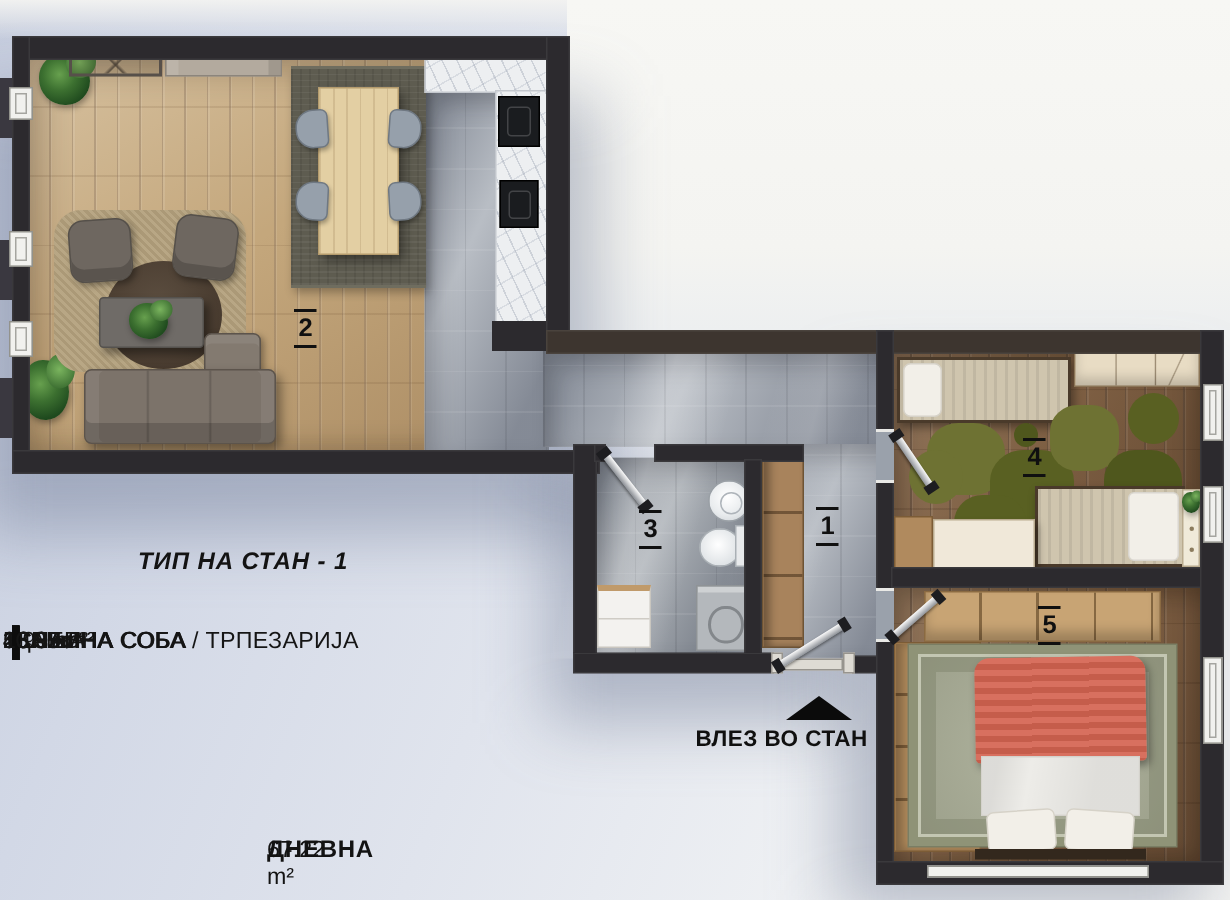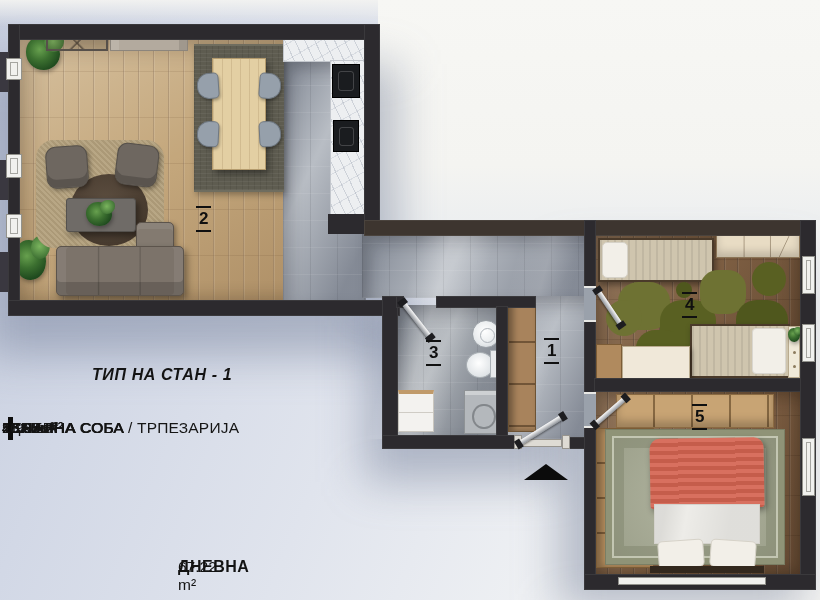--- a/index.html
+++ b/index.html
@@ -250,20 +250,21 @@
   <div class="leaf" style="left:597px;top:287px;width:44px;transform:rotate(56deg);"></div>
   <div class="leaf" style="left:594px;top:423px;width:43px;transform:rotate(-41deg);"></div>
 
   <div class="rnum" style="left:196px;top:206px;">2</div>
   <div class="rnum" style="left:426px;top:340px;">3</div>
   <div class="rnum" style="left:544px;top:338px;">1</div>
   <div class="rnum" style="left:682px;top:292px;">4</div>
   <div class="rnum" style="left:692px;top:404px;">5</div>
 
   <div class="arrow-up" style="left:524px;top:464px;"></div>
+  <div class="entry-label" style="left:446px;top:484px;">ВЛЕЗ ВО СТАН</div>
 
   <div class="legend-title" style="left:92px;top:366px;font-style:italic;">ТИП НА СТАН - 1</div>
 
   <div class="legend">
     <div class="lrow">
       <span class="num">1</span>
       <span class="bar"></span>
       <span class="lab">СПАЛНА</span>
       <span class="area">16.37 m²</span>
     </div>

